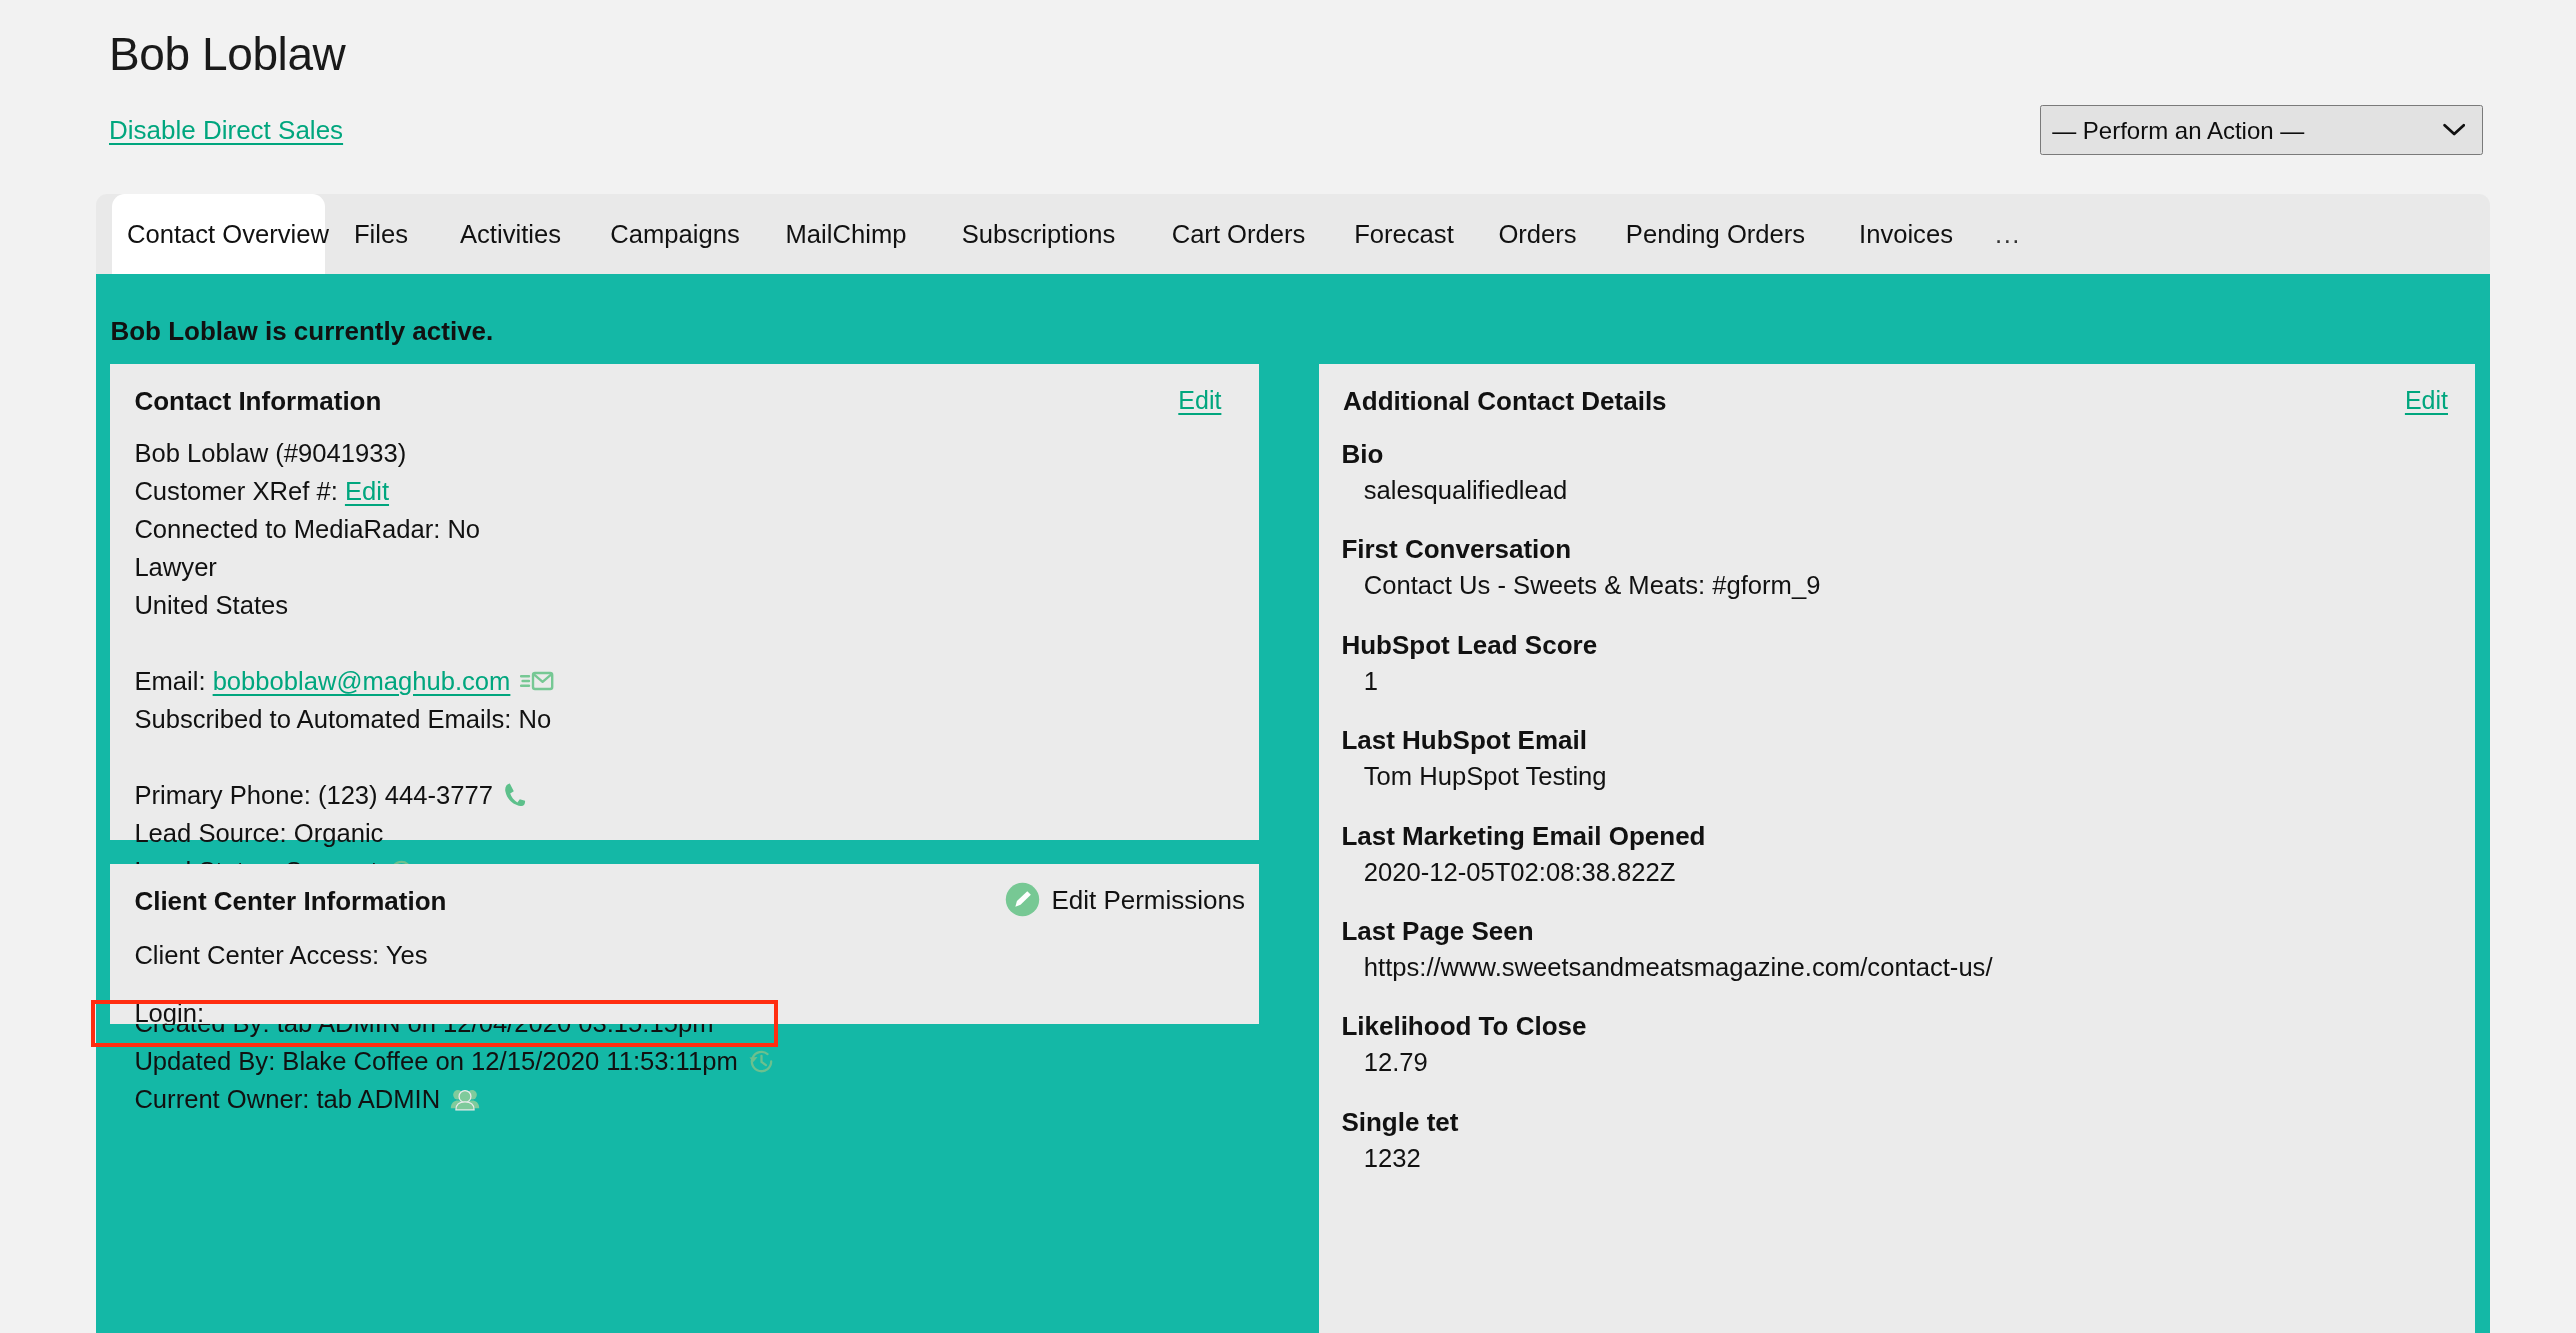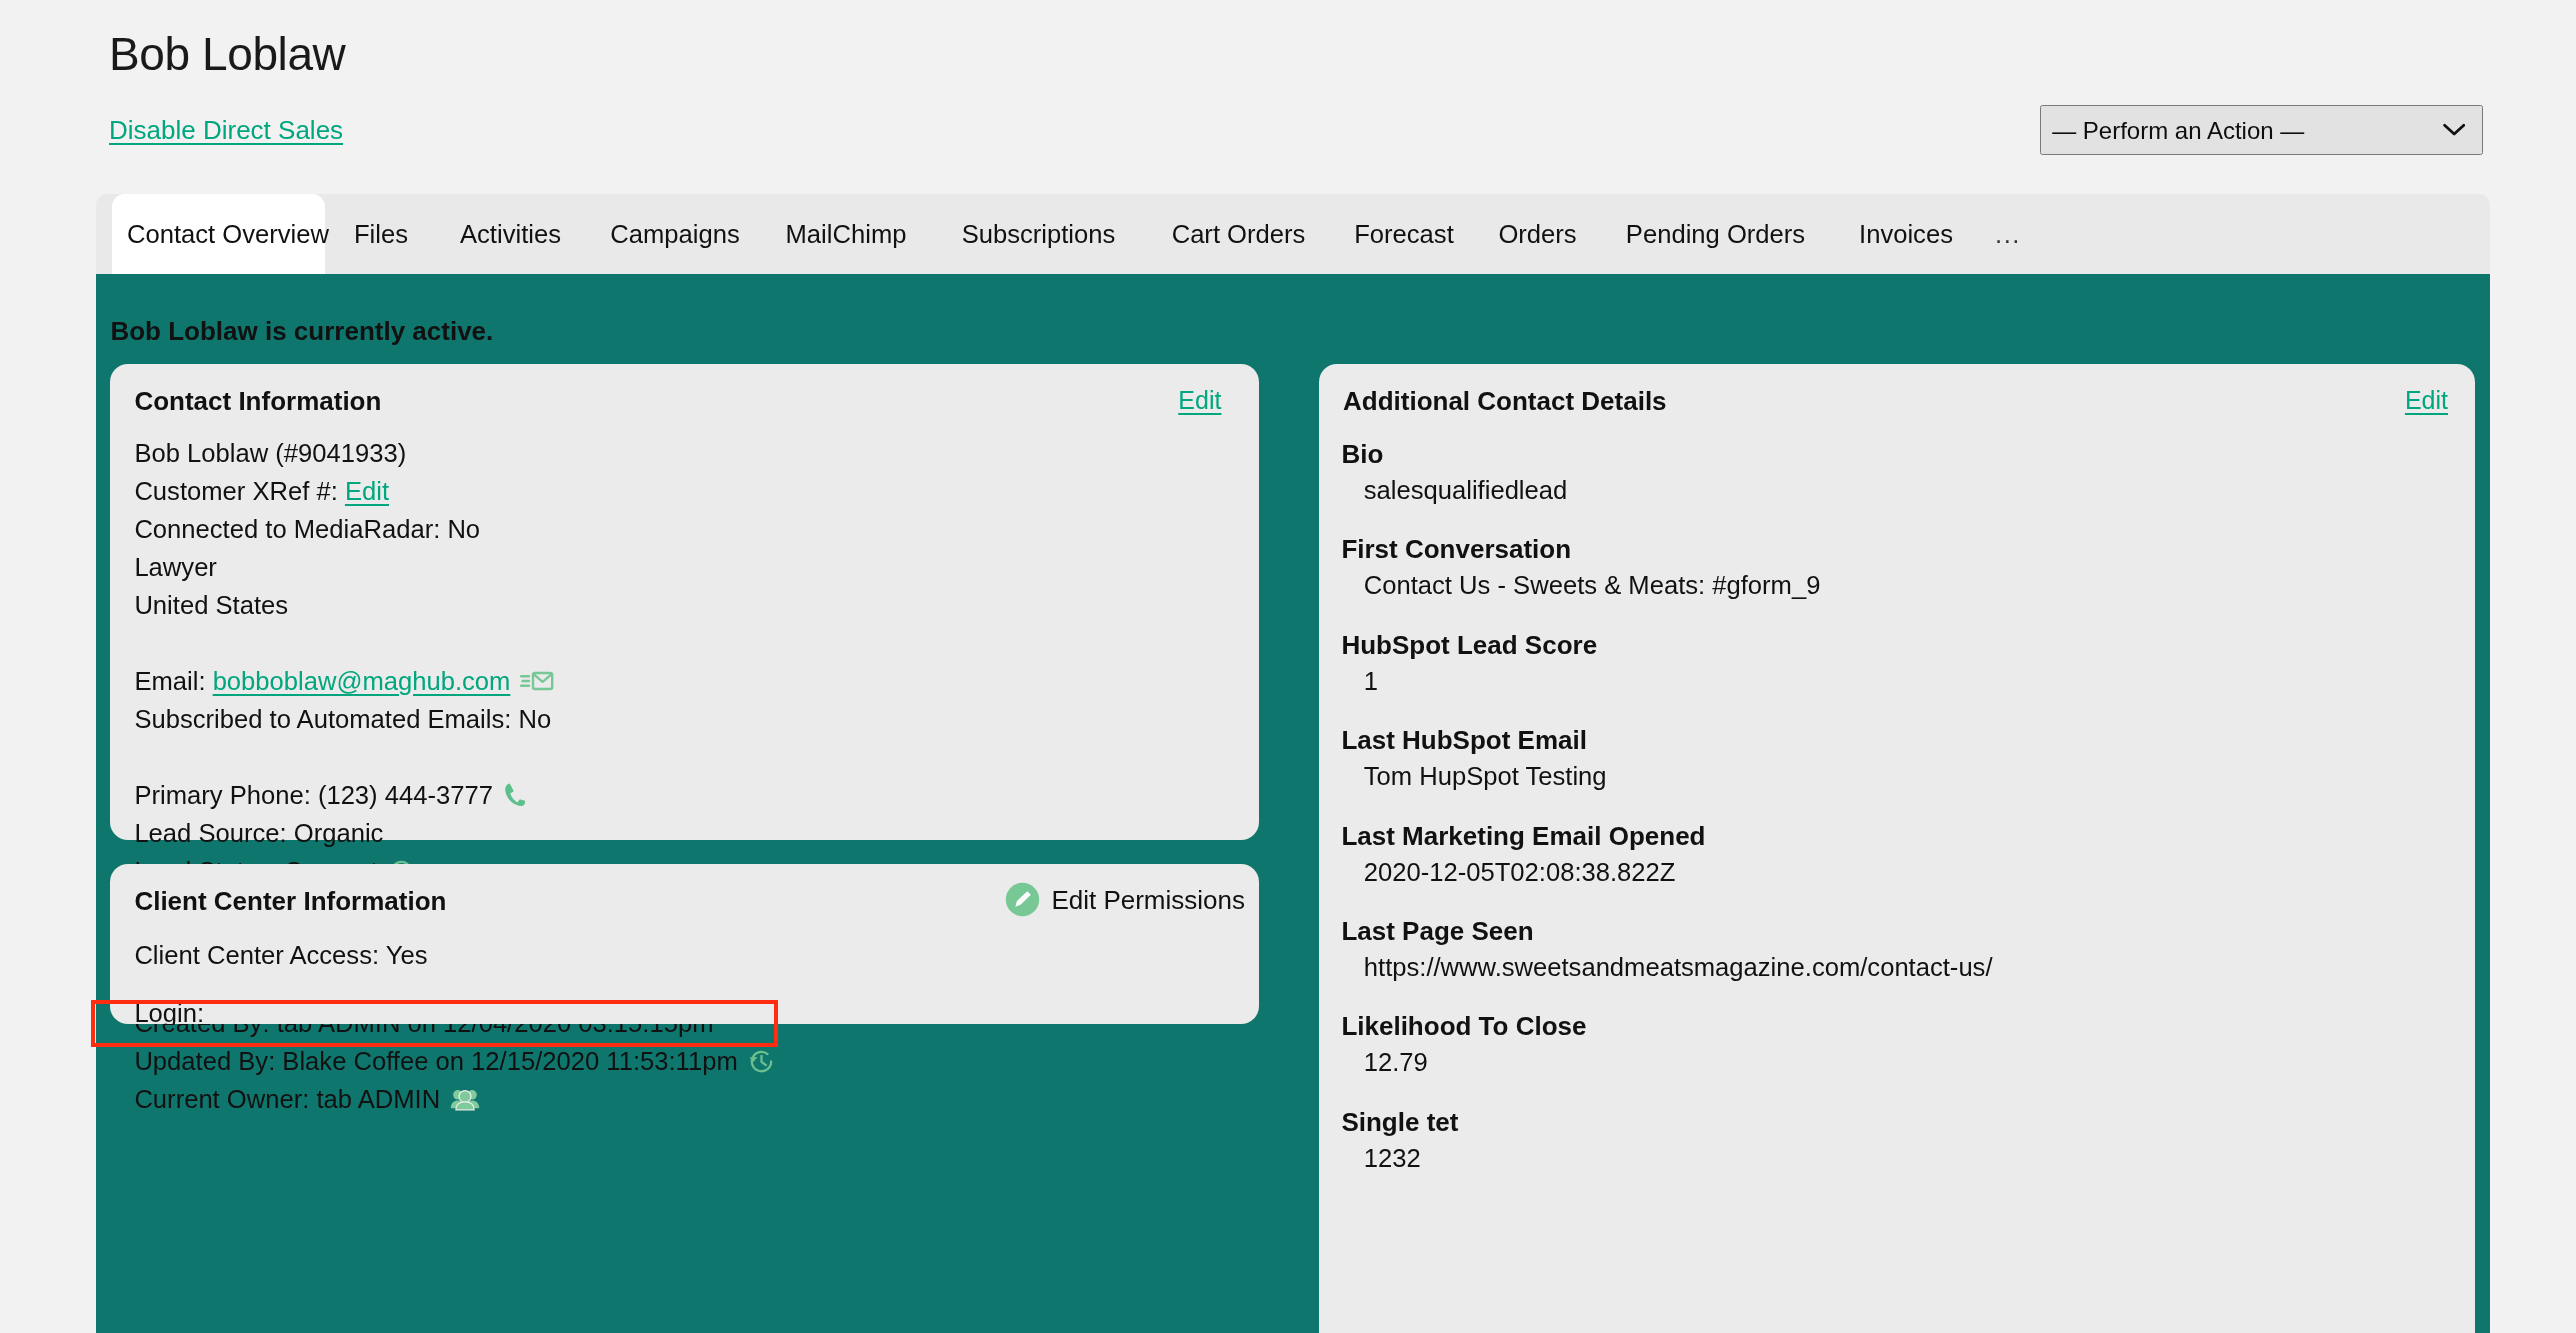--- a/index.html
+++ b/index.html
@@ -58,32 +58,31 @@
     background: #ffffff;
     border-top-left-radius: 12.8px; border-top-right-radius: 12.8px;
     font-weight: 400;
   }
   .tab.ellipsis { font-size: 25.6px; color: #333; letter-spacing: 1.6px; }
 
   
   .content {
     position: absolute; left: 96px; top: 274px;
     width: 2394px; height: 1059px;
-    background: #0f766e;
+    background: #14b8a6;
   }
   .status-line {
     position: absolute; left: 14.4px; top: 42px;
     font-size: 26px; font-weight: bold; color: #111;
   }
 
   
   .panel {
     position: absolute;
     background: #ebebeb;
-    border-radius: 18px;
   }
   .panel-head {
     position: absolute; left: 24px; top: 22.4px;
     font-size: 26px; font-weight: bold; color: #111;
   }
   .panel-edit {
     position: absolute; top: 22.4px;
     font-size: 25px; color: #00a67e; text-decoration: underline;
     text-underline-offset: 4px; cursor: pointer;
   }

